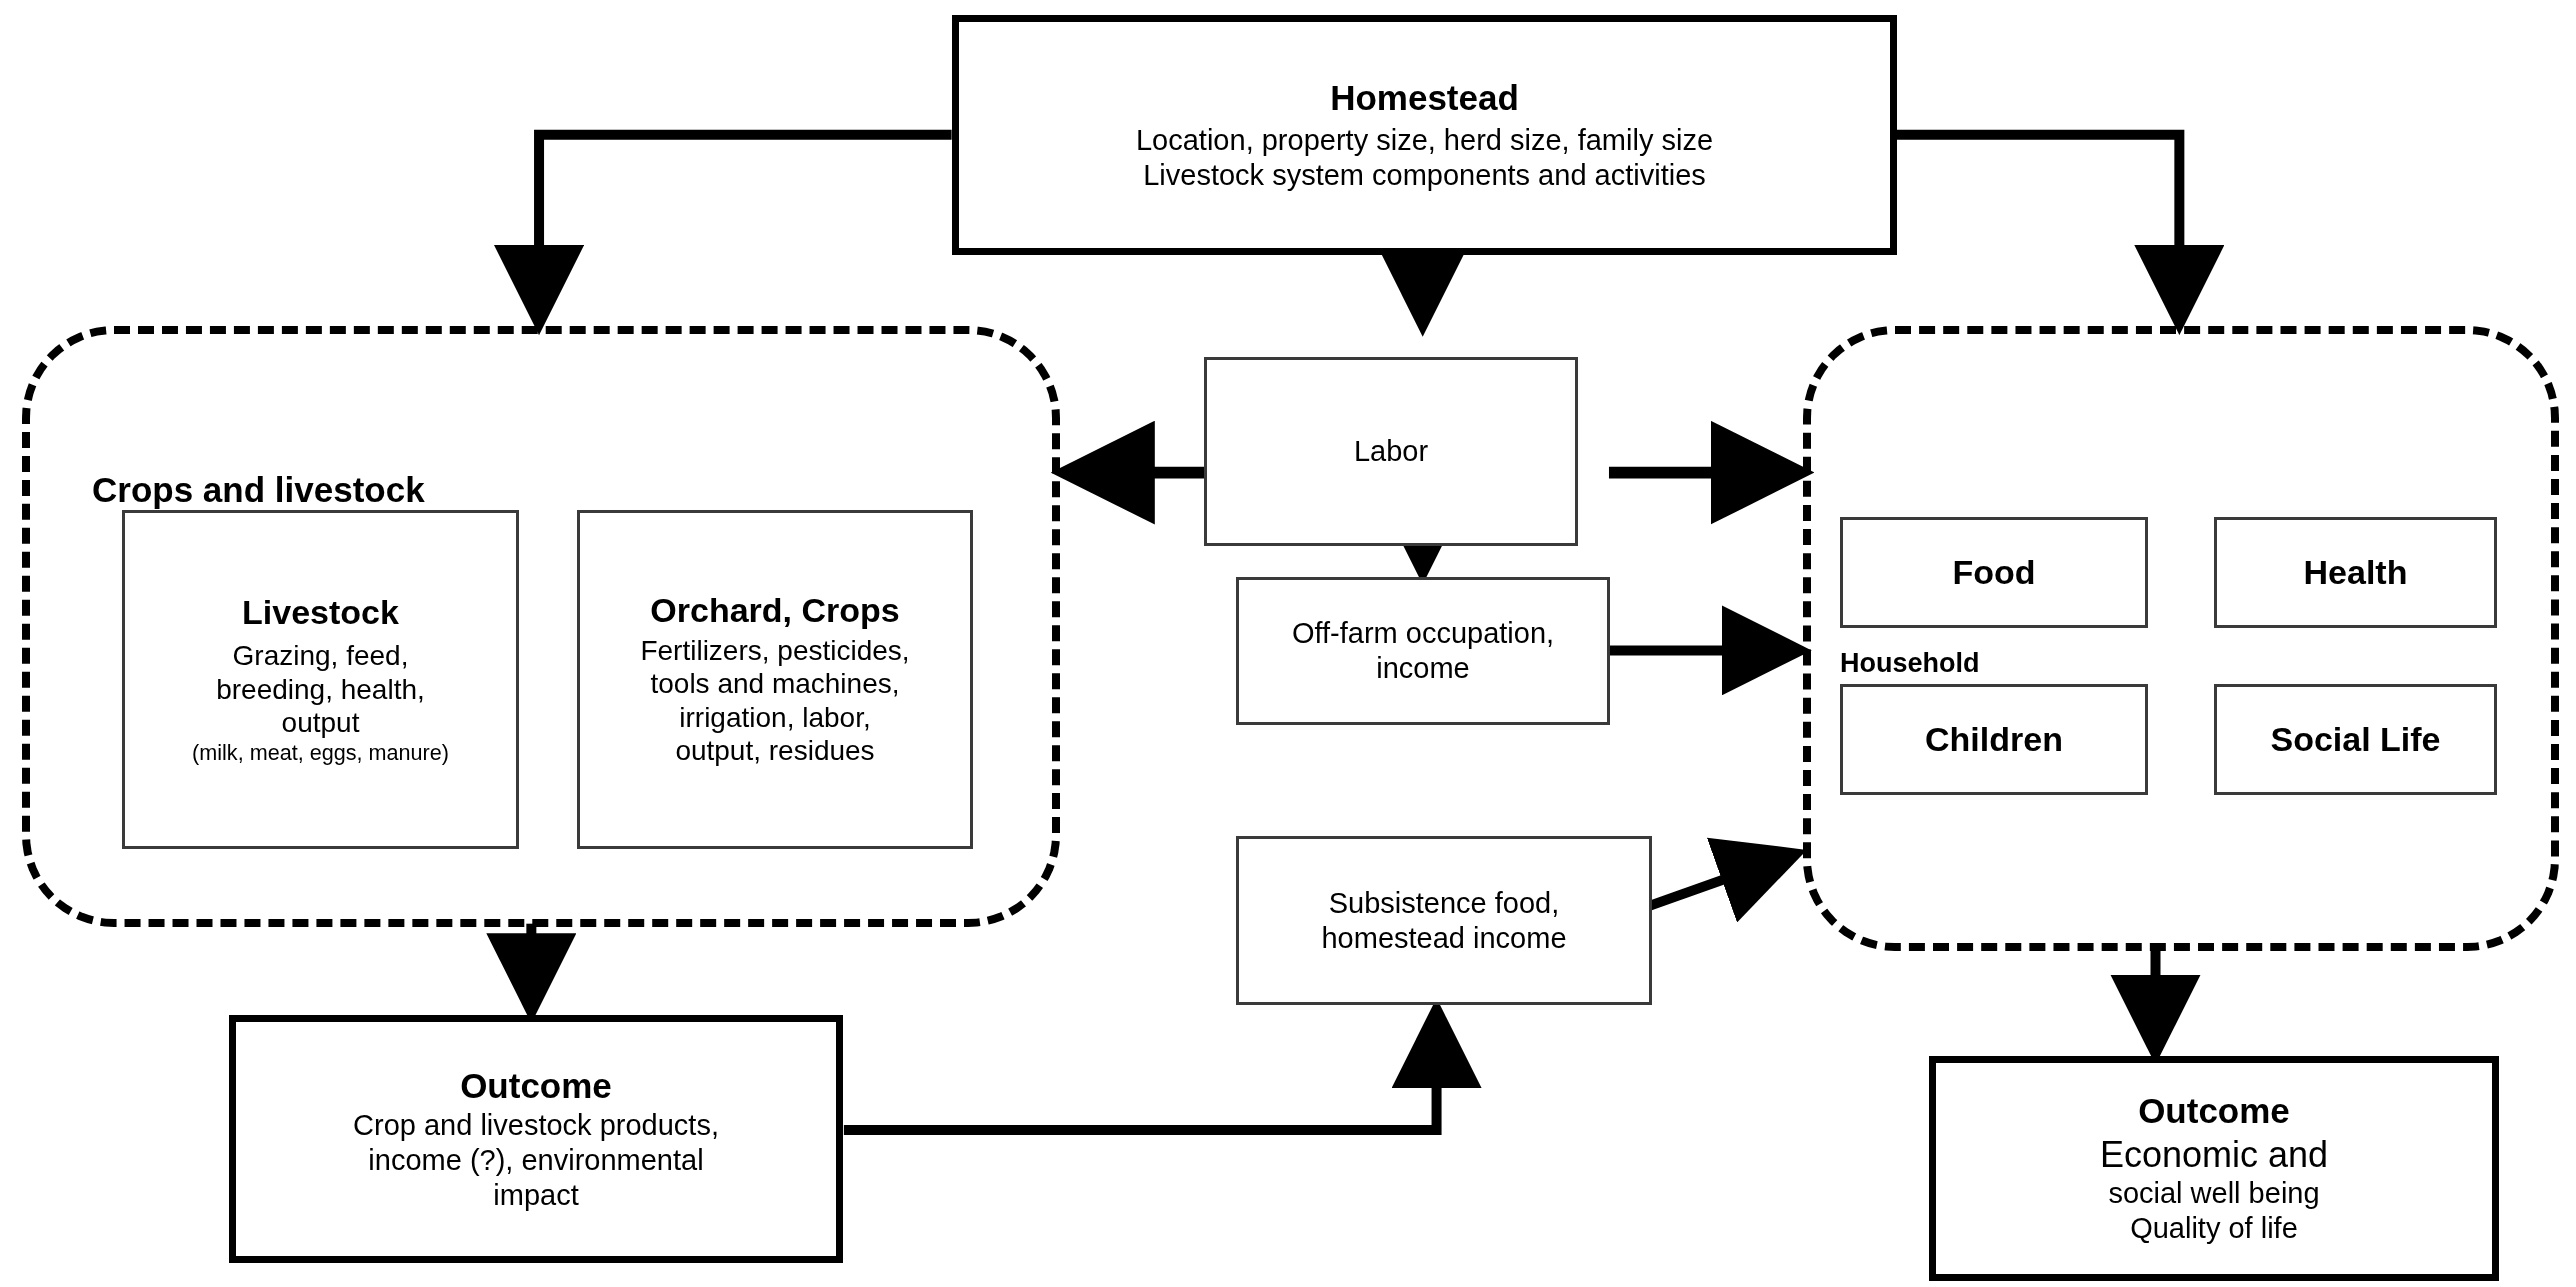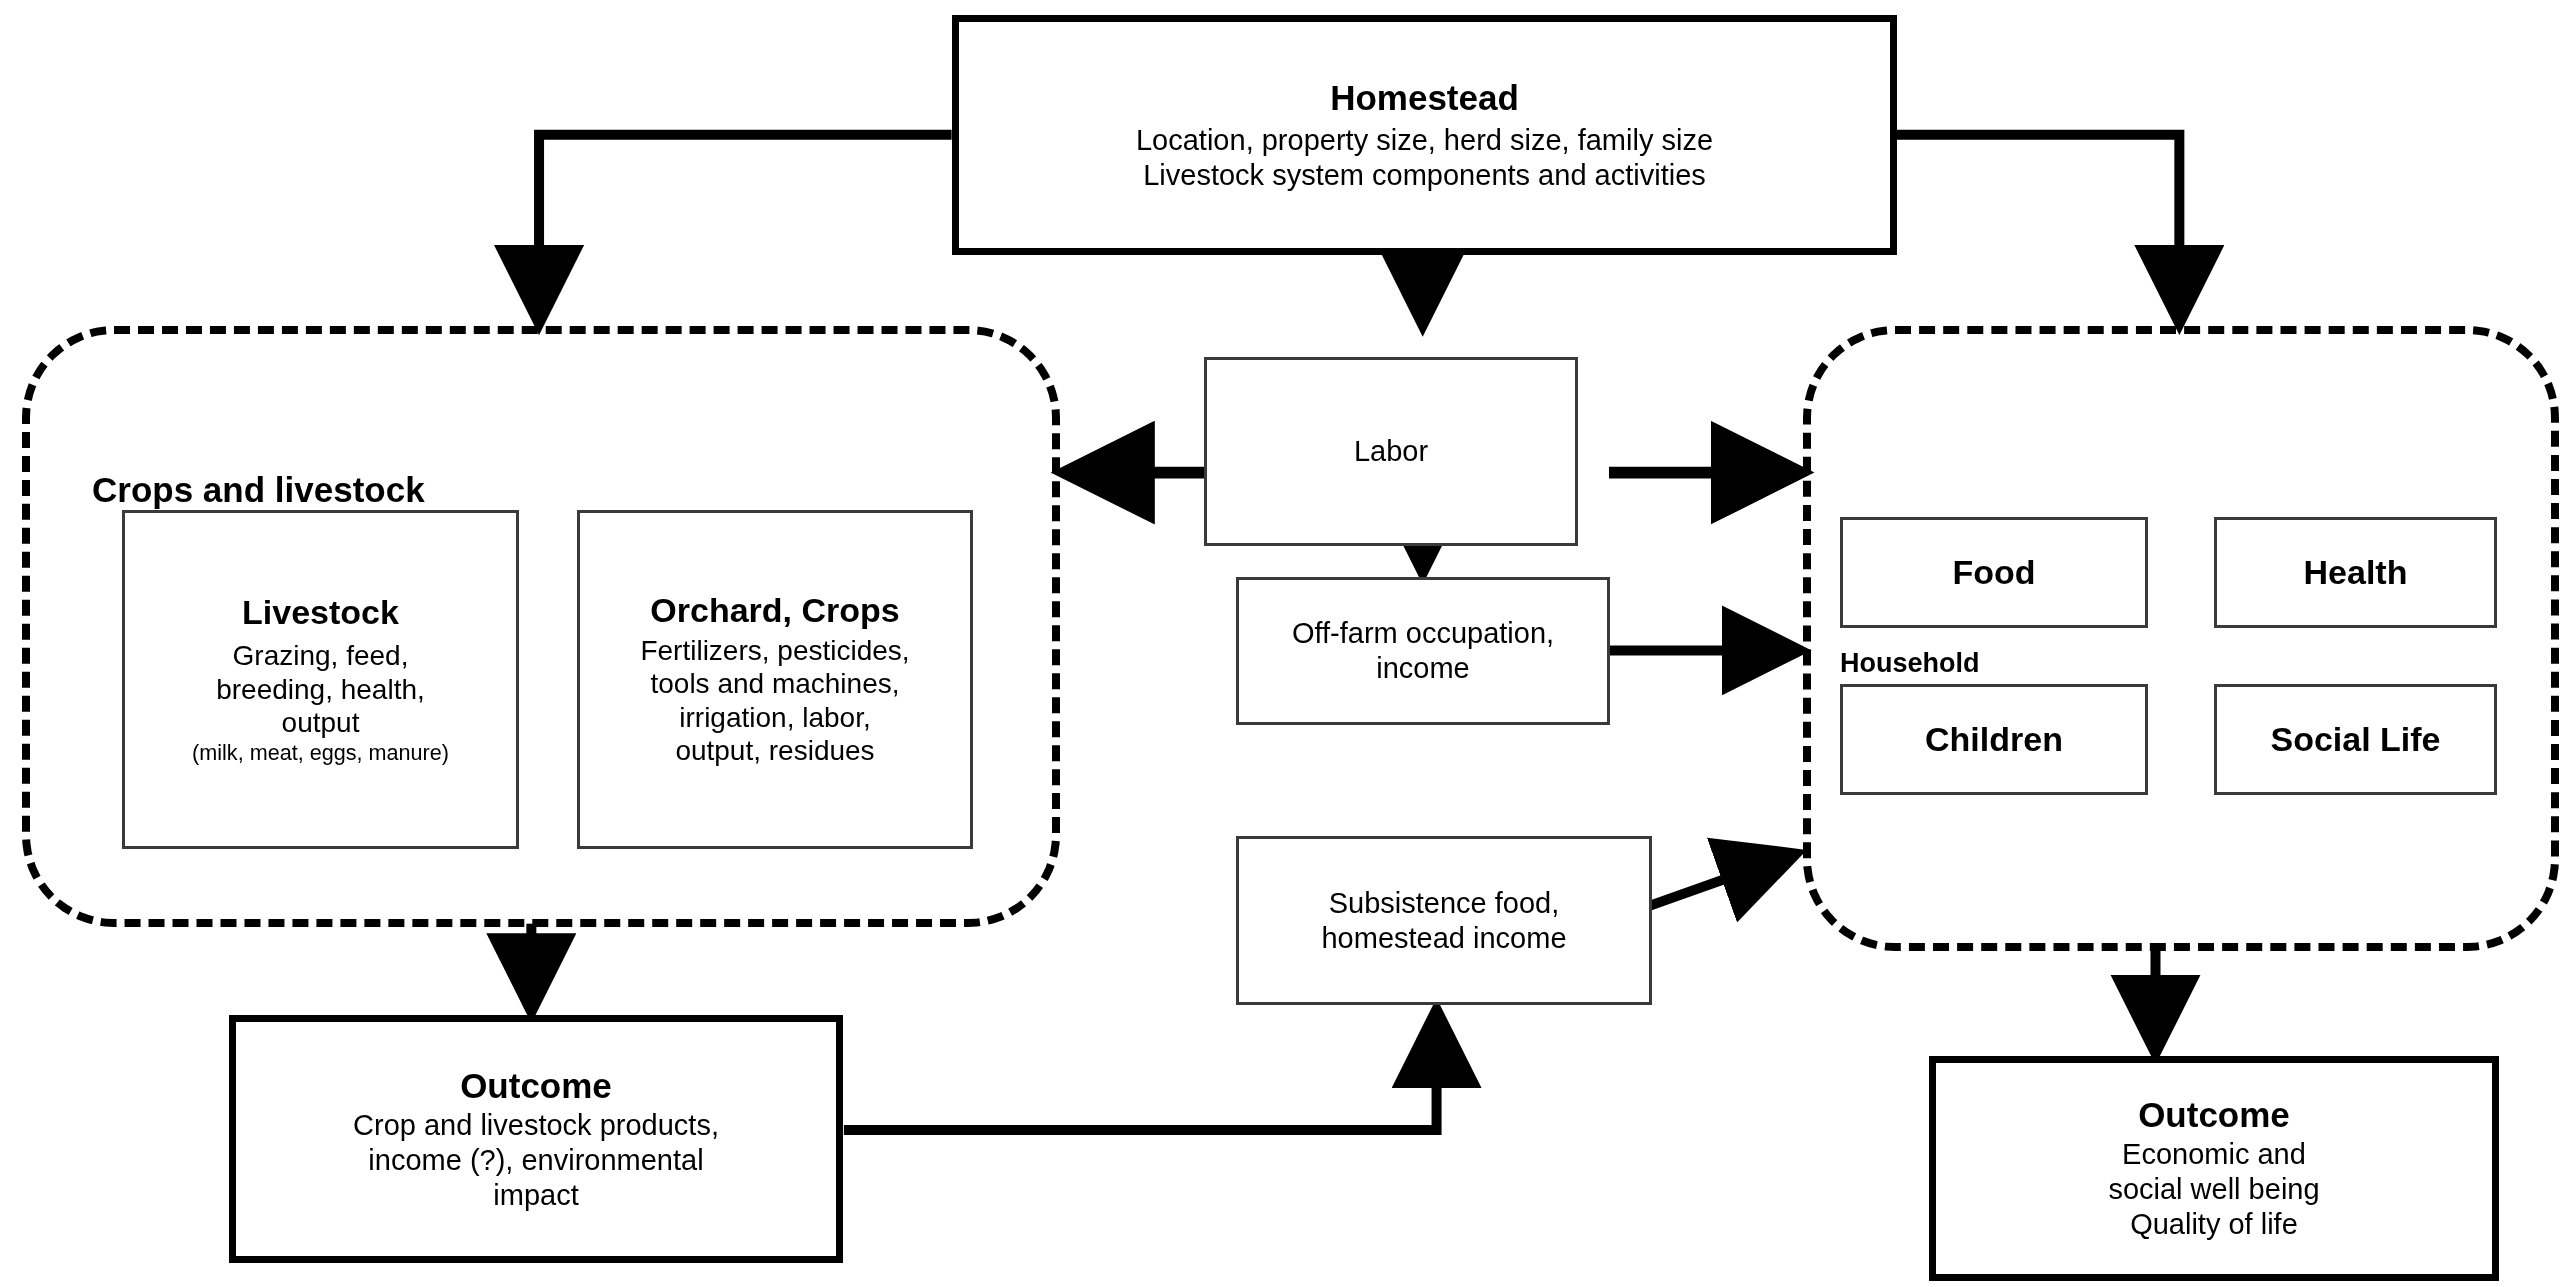--- a/index.html
+++ b/index.html
@@ -133,19 +133,19 @@
 
   <div class="box thick" style="left:229px;top:1015px;width:614px;height:248px;padding:0 7.7px;">
     <div class="ttl" style="font-size:35px;margin-bottom:3.1px;">Outcome</div>
     <div class="sub" style="font-size:29px;">Crop and livestock products,</div>
     <div class="sub" style="font-size:29px;">income (?), environmental</div>
     <div class="sub" style="font-size:29px;">impact</div>
   </div>
 
   <div class="box thick" style="left:1929px;top:1056px;width:570px;height:225px;padding:0 7.7px;">
     <div class="ttl" style="font-size:35px;margin-bottom:3.1px;">Outcome</div>
-    <div class="sub" style="font-size:29px;">Economic and</div>
+    <div class="sub" style="font-size:36px;">Economic and</div>
     <div class="sub" style="font-size:29px;">social well being</div>
     <div class="sub" style="font-size:29px;">Quality of life</div>
   </div>
 
 </div>
 
 
 </body></html>

